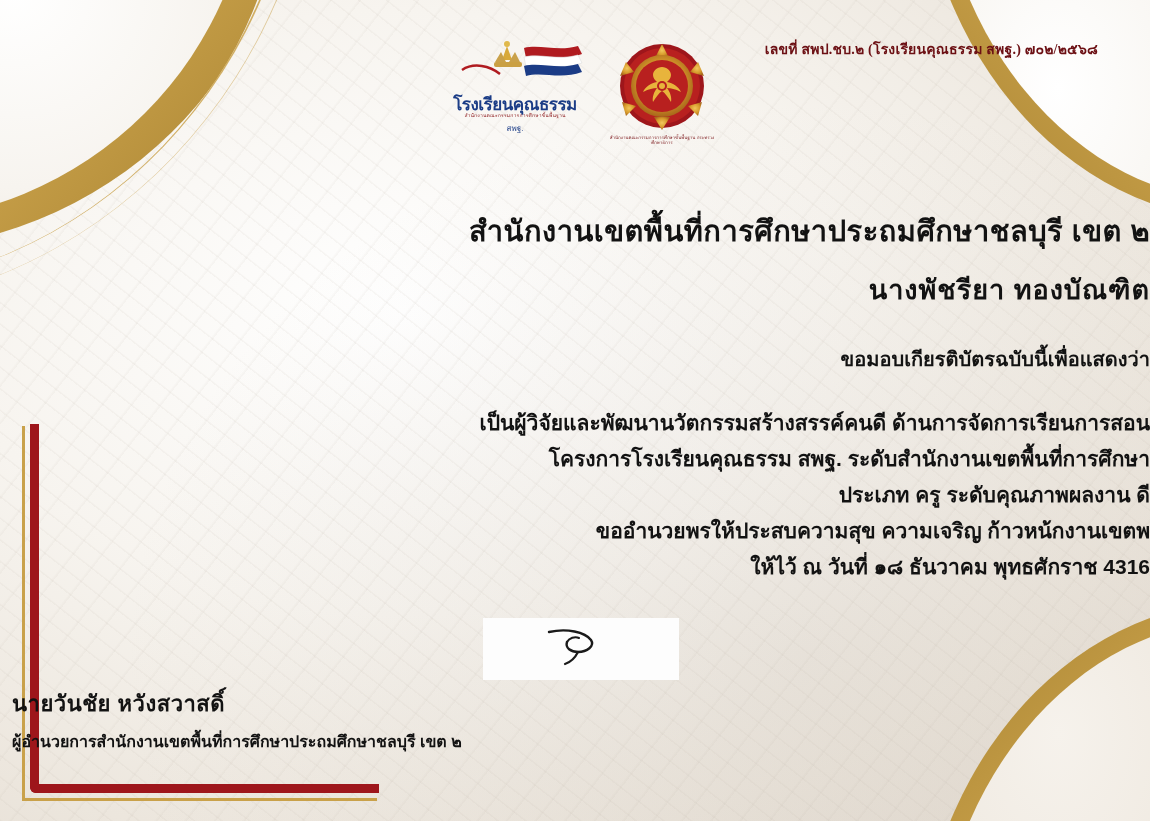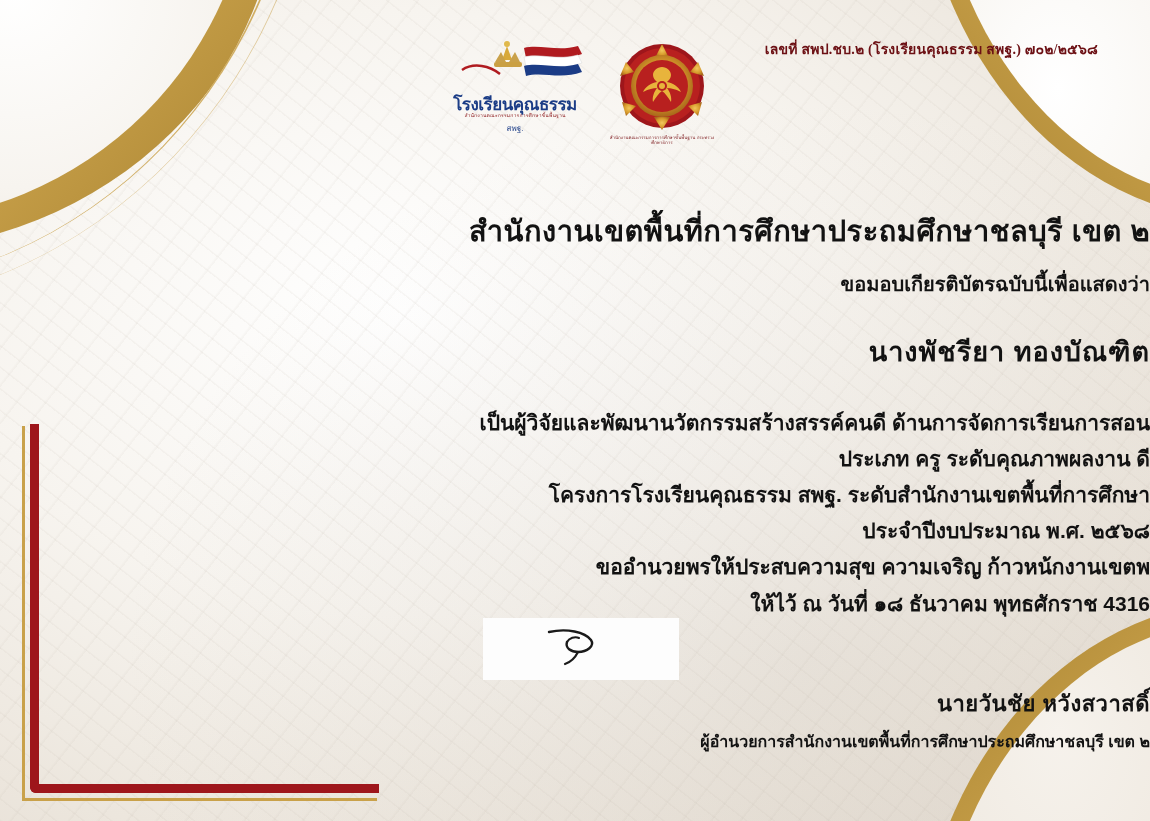--- a/index.html
+++ b/index.html
@@ -230,21 +230,21 @@
     font-weight: bold;
     line-height: 1.72;
     padding-left: 24px;
   }
 
   
   .sign-block {
     position: absolute;
     left: 12px; right: 0;
     top: 618px;
-    text-align: right;
+    text-align: left;
   }
   .sign-img {
     width: 196px;
     height: 62px;
     margin: 0 auto 6px auto;
     background: #fdfdfd;
     position: relative;
   }
   .sign-name {
     font-size: 22px;
@@ -336,26 +336,25 @@
           <circle cx="48" cy="46" r="5" fill="#b8201f"></circle>
           <circle cx="48" cy="46" r="3" fill="#e8b43c"></circle>
         </g>
       </svg>
       <div class="gd-sub">สำนักงานคณะกรรมการการศึกษาขั้นพื้นฐาน กระทรวงศึกษาธิการ</div>
     </div>
   </div>
 
   <div class="content">
     <div class="line l-org">สำนักงานเขตพื้นที่การศึกษาประถมศึกษาชลบุรี เขต ๒</div>
+    <div class="line l-name">นางพัชรียา   ทองบัณฑิต</div>
     <div class="line l-sub">ขอมอบเกียรติบัตรฉบับนี้เพื่อแสดงว่า</div>
-    <div class="line l-name">นางพัชรียา   ทองบัณฑิต</div>
     <div class="line l-body">เป็นผู้วิจัยและพัฒนานวัตกรรมสร้างสรรค์คนดี ด้านการจัดการเรียนการสอน</div>
+    <div class="line l-body">โครงการโรงเรียนคุณธรรม สพฐ. ระดับสำนักงานเขตพื้นที่การศึกษา</div>
     <div class="line l-body">ประเภท ครู ระดับคุณภาพผลงาน     ดี</div>
-    <div class="line l-body">โครงการโรงเรียนคุณธรรม สพฐ. ระดับสำนักงานเขตพื้นที่การศึกษา</div>
-    <div class="line l-body">ประจำปีงบประมาณ พ.ศ. ๒๕๖๘</div>
     <div class="line l-body">ขออำนวยพรให้ประสบความสุข ความเจริญ ก้าวหน้กงานเขตพ</div>
     <div class="line l-body">ให้ไว้ ณ วันที่ ๑๘ ธันวาคม พุทธศักราช 4316</div>
   </div>
 
   <div class="sign-block">
     <div class="sign-img">
       <svg width="196" height="62" viewBox="0 0 196 62">
         <path d="M66 14 C84 10 102 14 108 22 C112 28 104 34 95 34 C88 34 82 30 84 24" stroke="#1a1a1a" stroke-width="2.4" fill="none" stroke-linecap="round"></path>
         <path d="M84 24 C86 20 92 18 96 20" stroke="#1a1a1a" stroke-width="2" fill="none" stroke-linecap="round"></path>
         <path d="M95 34 C92 40 88 44 82 46" stroke="#1a1a1a" stroke-width="2.2" fill="none" stroke-linecap="round"></path>

